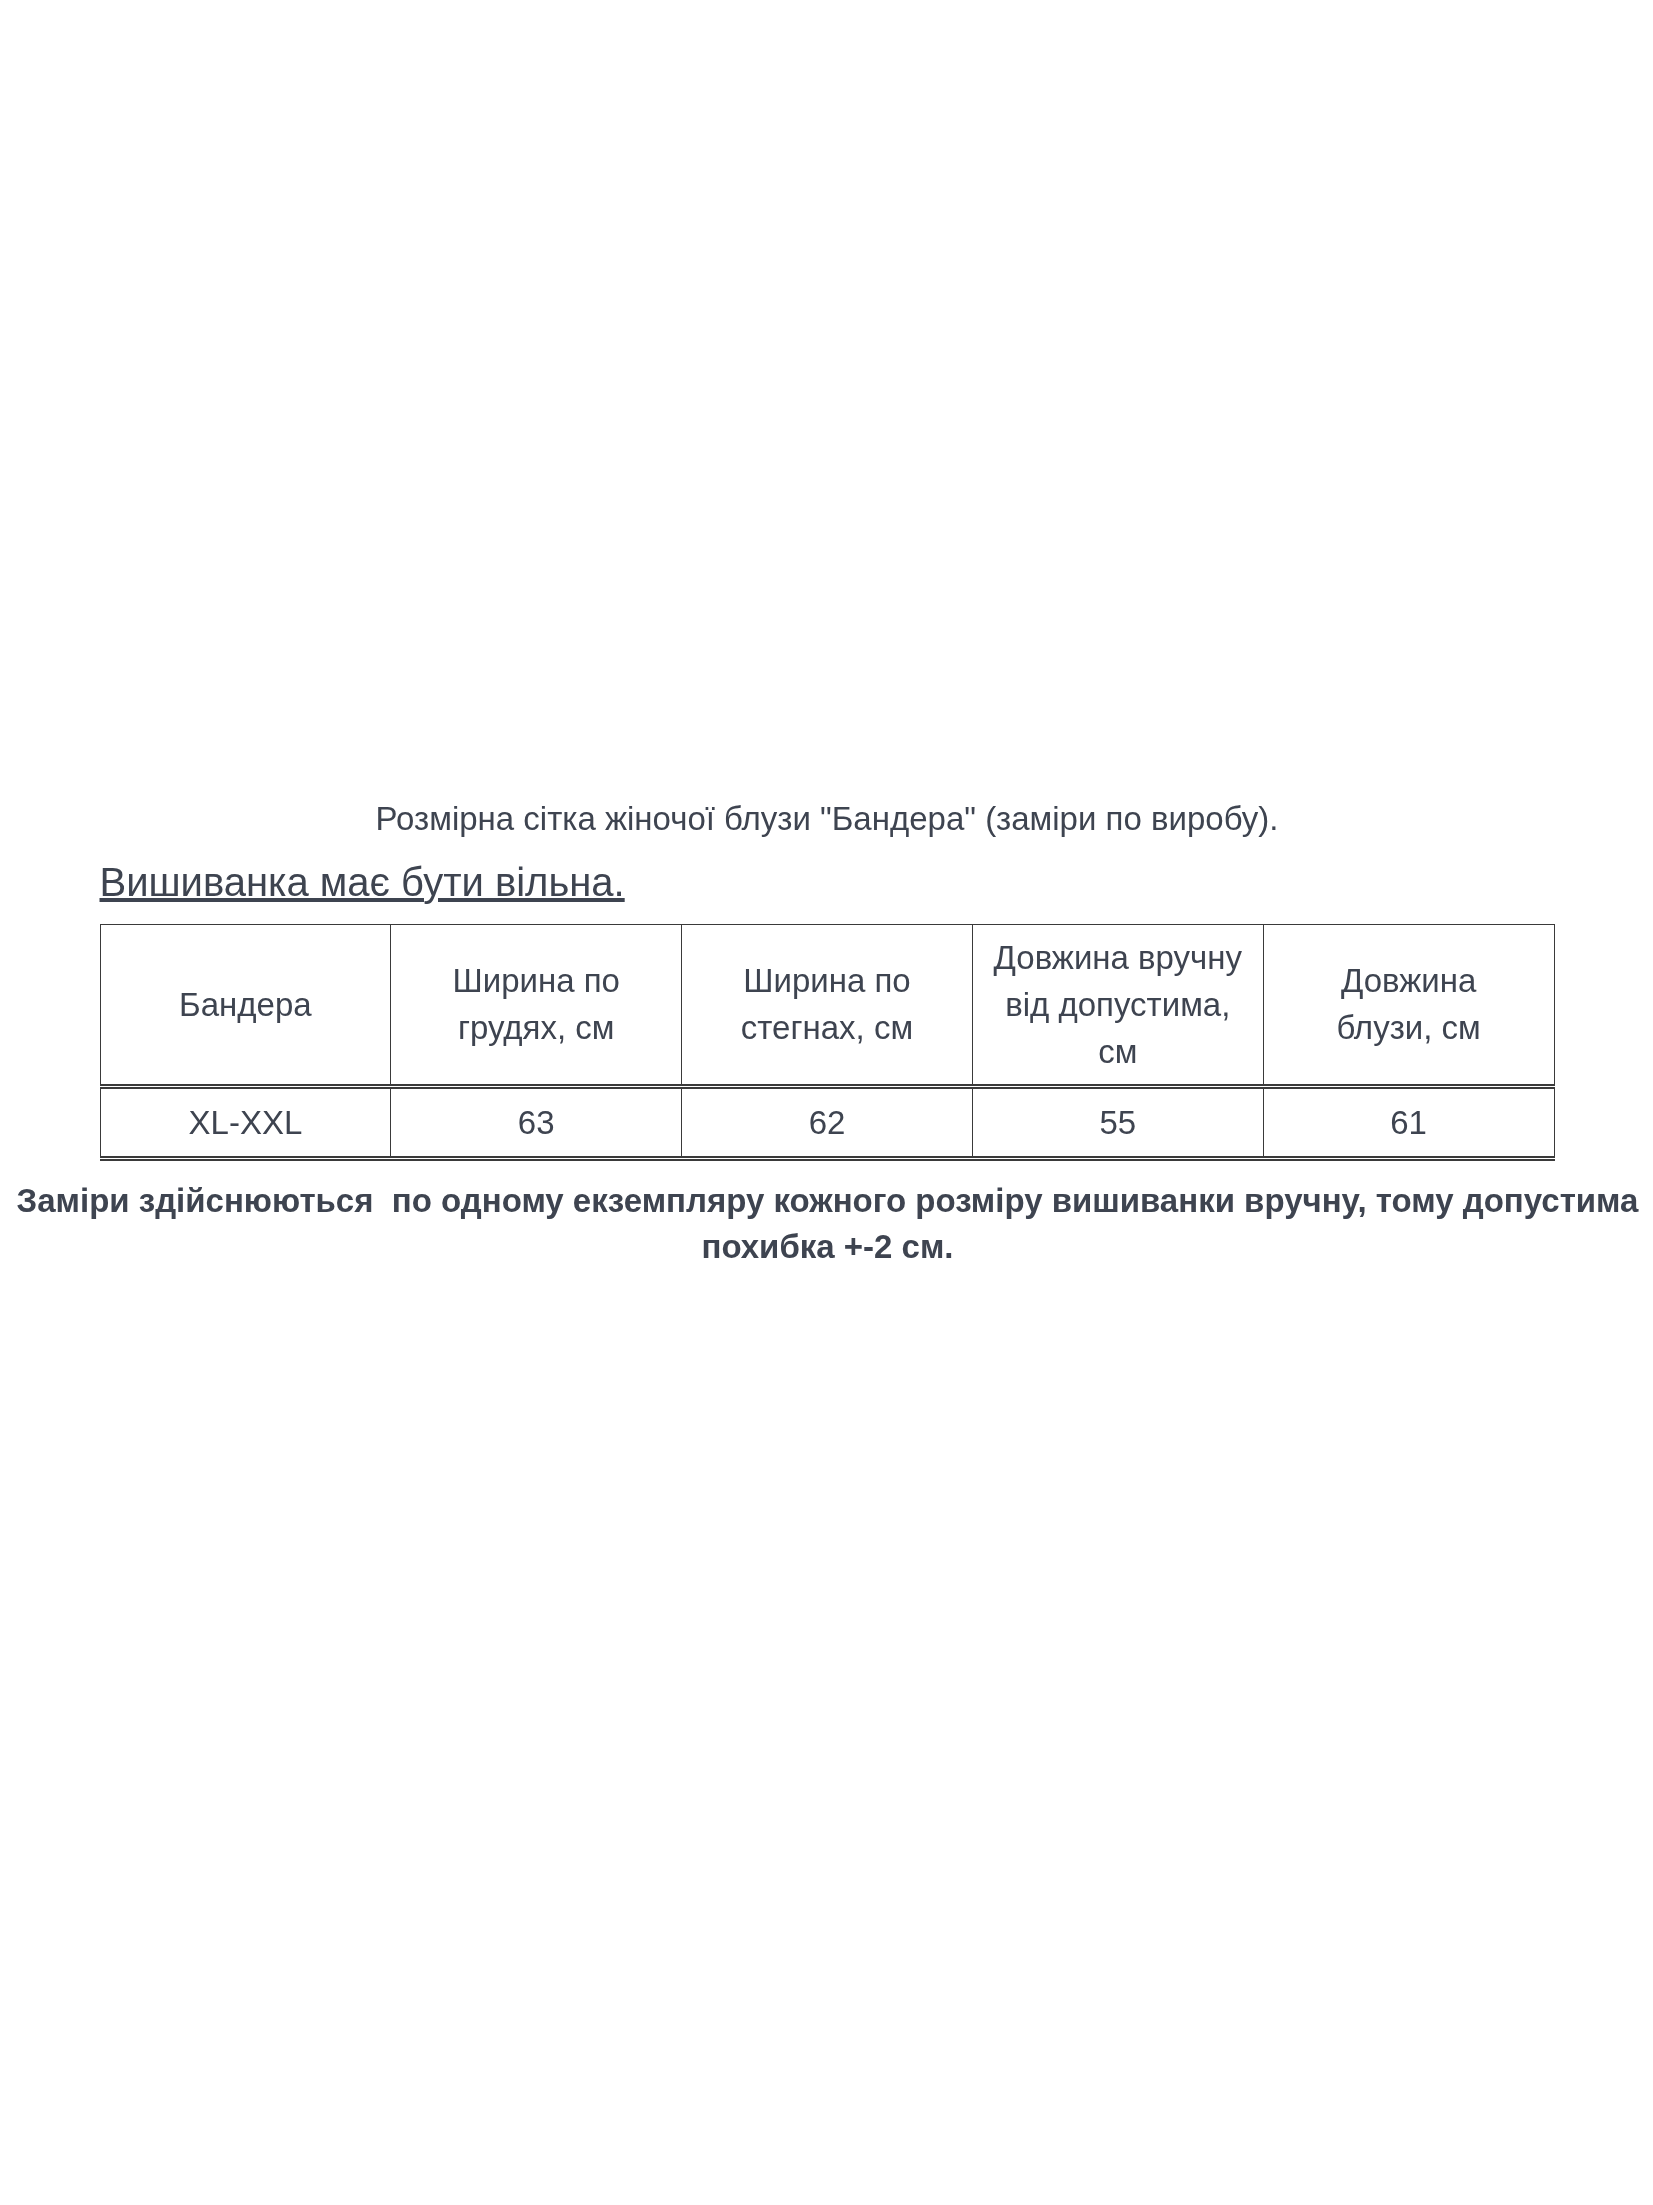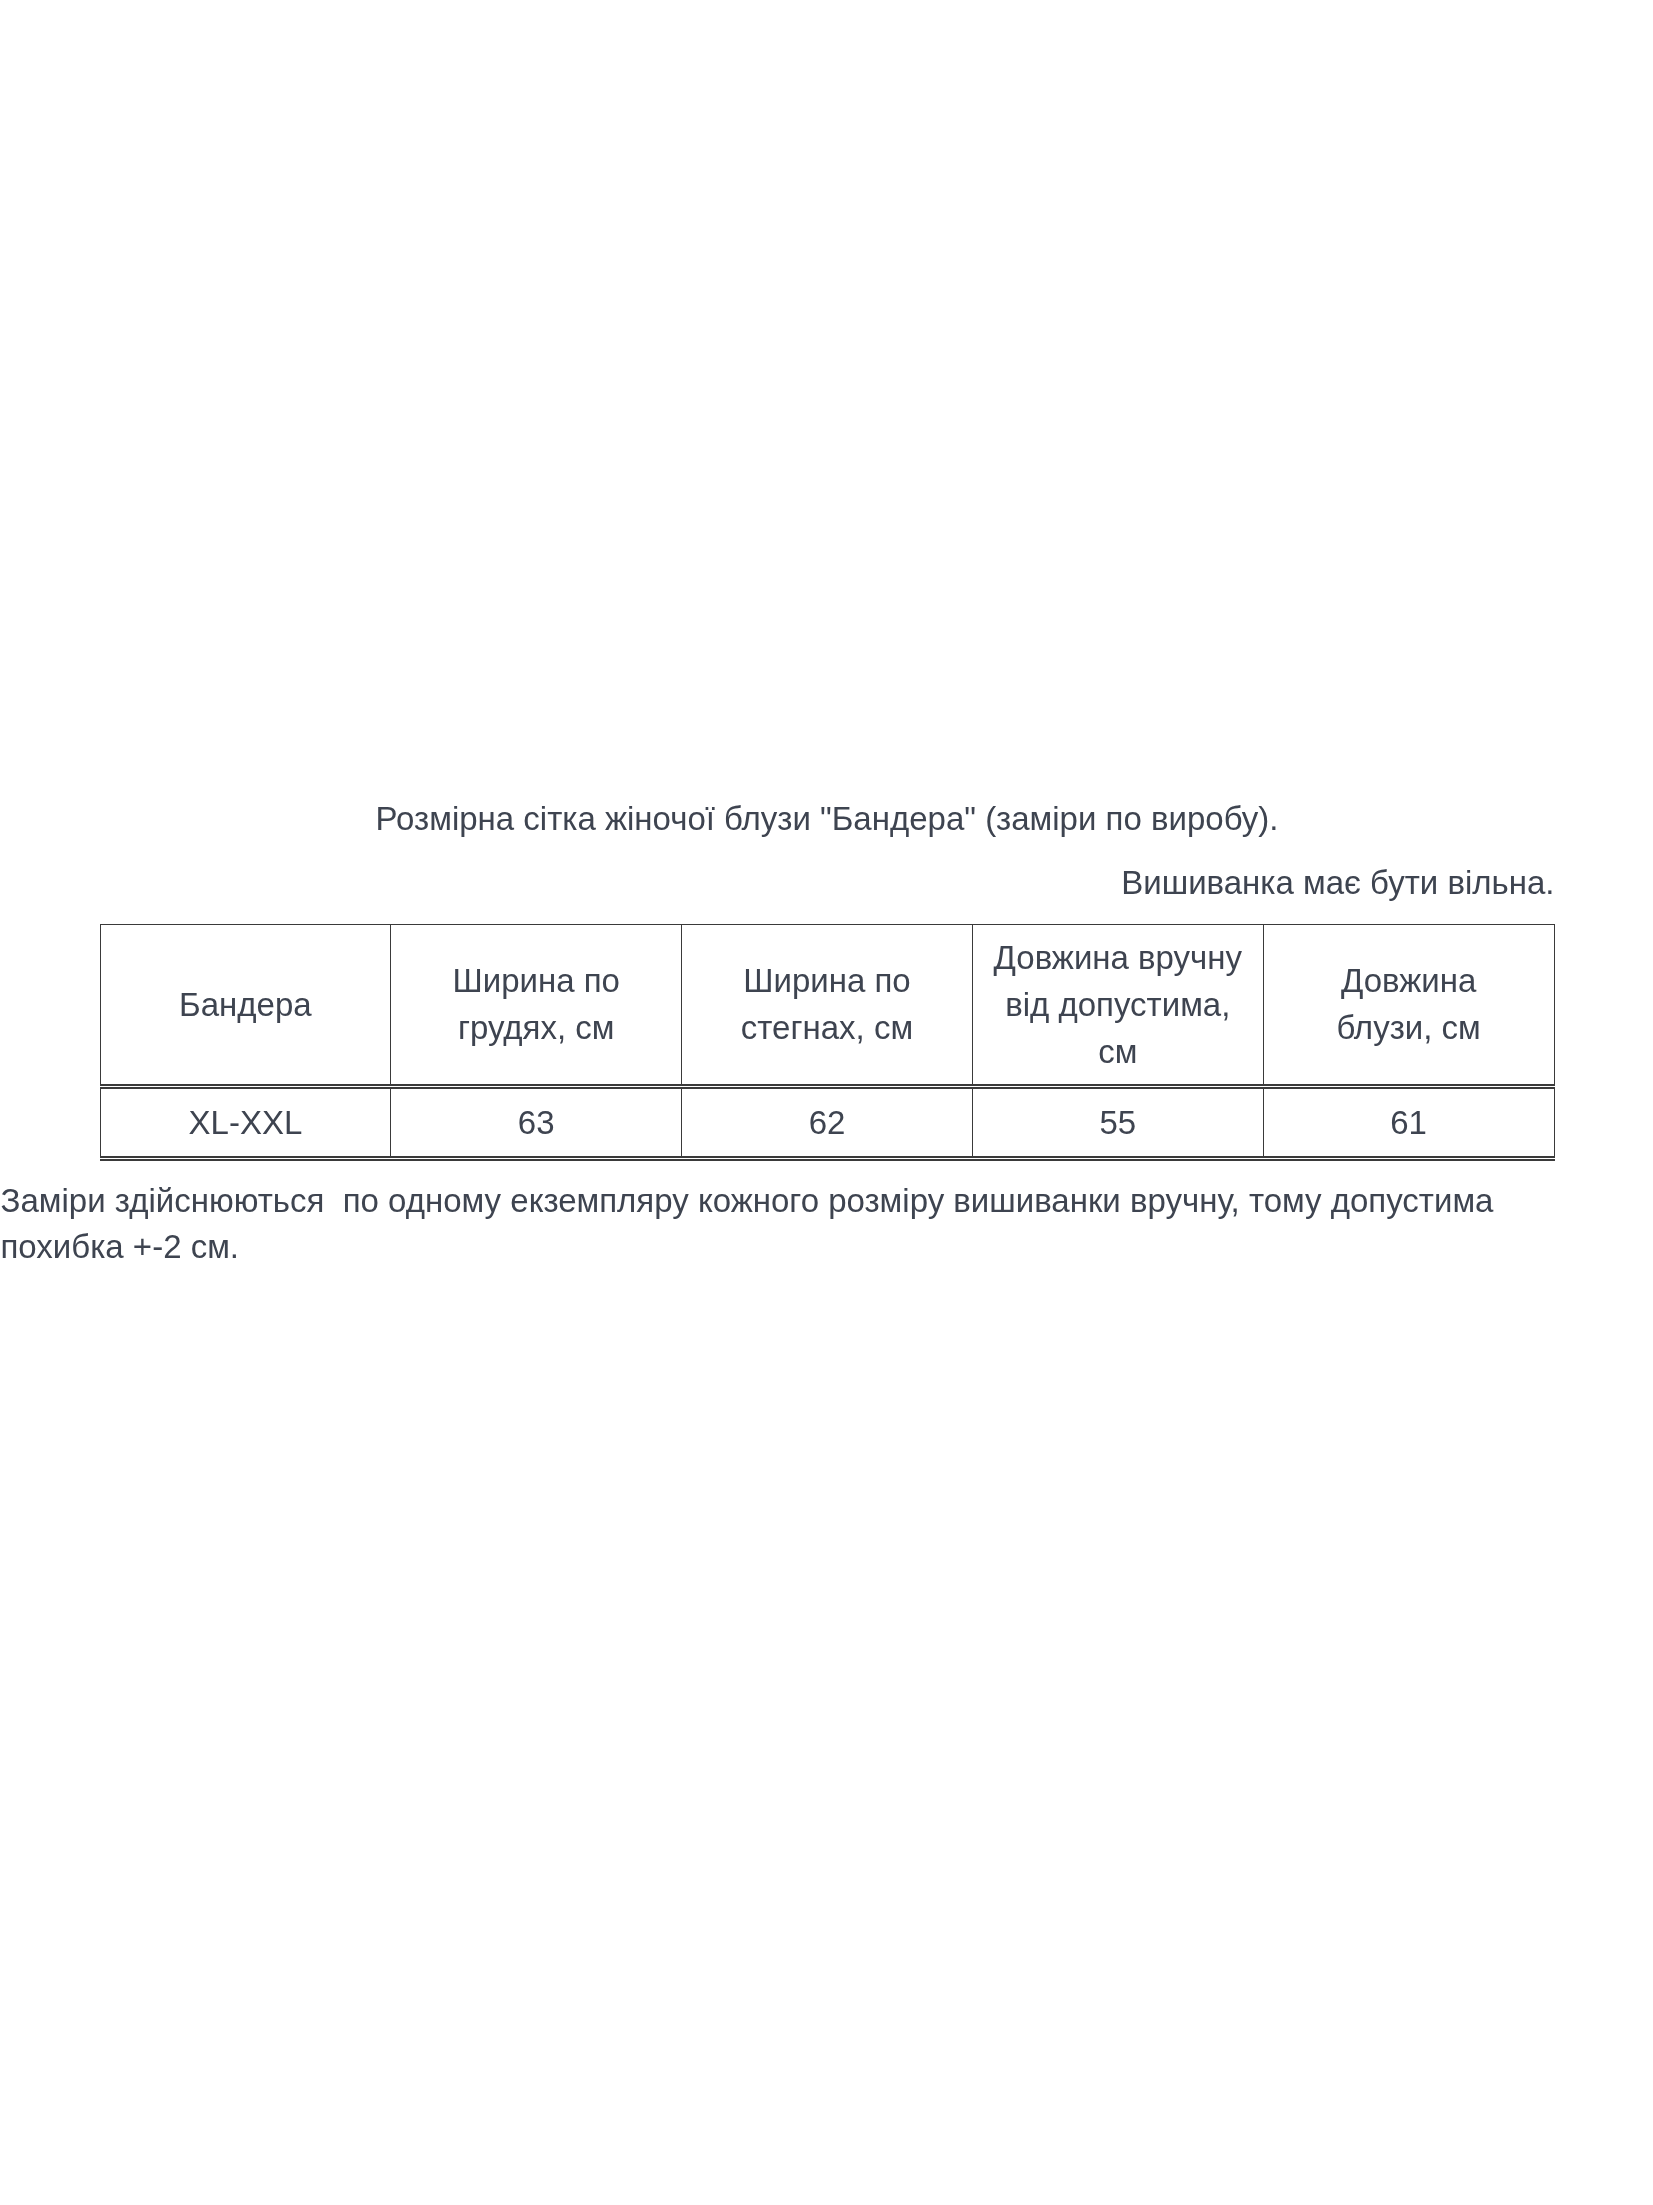--- a/index.html
+++ b/index.html
@@ -22,26 +22,27 @@
   }
   .page-title {
     font-size: 33px;
     font-weight: 400;
     line-height: 39px;
     text-align: center;
     margin: 0 0 24.5px 0;
     white-space: nowrap;
   }
   .page-subtitle {
-    font-size: 33px;
+    font-size: 40px;
     font-weight: 400;
     line-height: 39px;
-    text-align: right;
+    text-align: left;
     margin: 0 0 22px 0;
     white-space: nowrap;
+    text-decoration: underline;
   }
   table.size-table {
     width: 1455px;
     border-collapse: collapse;
     table-layout: fixed;
   }
   table.size-table th,
   table.size-table td {
     border-left: 1.6px solid #3a3a3a;
     border-right: 1.6px solid #3a3a3a;
@@ -59,23 +60,23 @@
     padding-top: 9px;
     padding-bottom: 9px;
     width: 20%;
   }
   table.size-table td {
     height: 67px;
     line-height: 39px;
   }
   .footnote {
     font-size: 33px;
-    font-weight: 400;
+    font-weight: 700;
     line-height: 46px;
-    text-align: left;
+    text-align: center;
     margin: 17px 0 0 0;
     
     width: 1654px;
     margin-left: -99px;
   }
   .footnote .fn-line {
     white-space: nowrap;
   }
 </style>
 </head>

